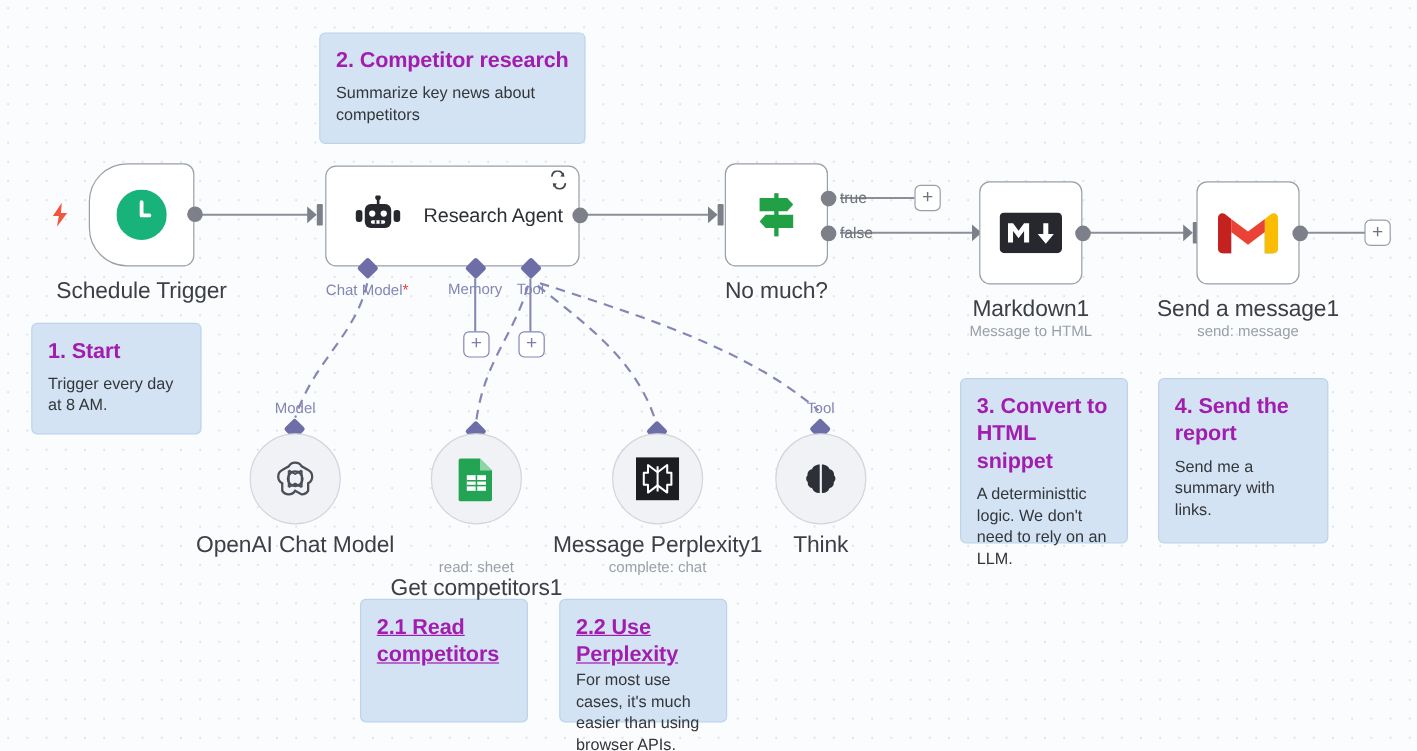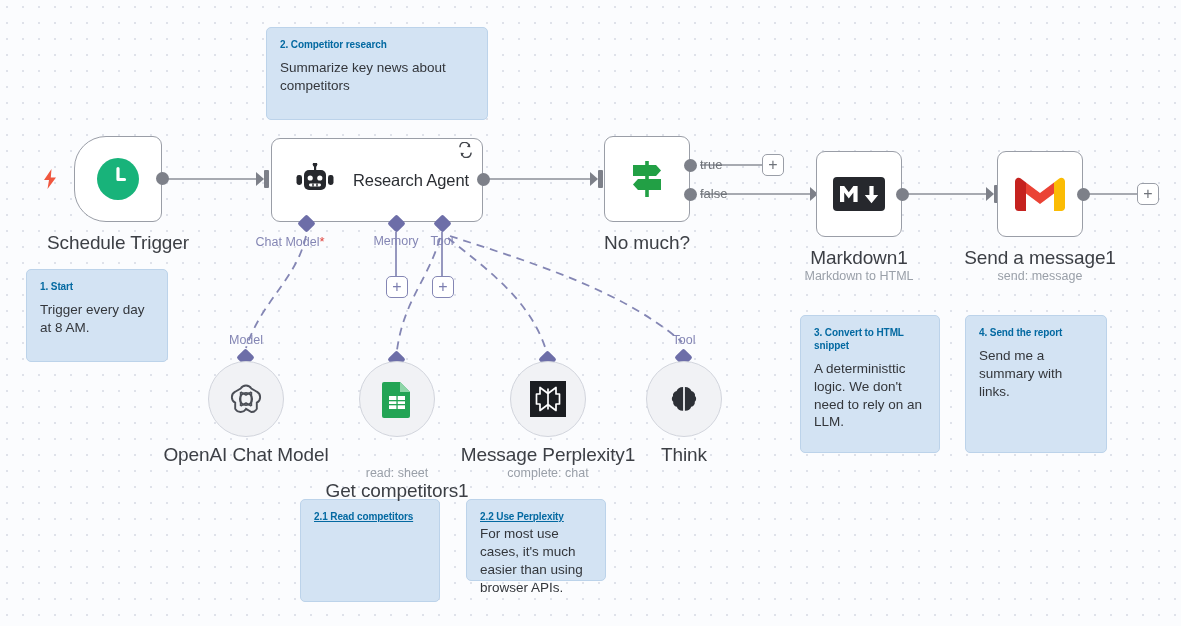--- a/index.html
+++ b/index.html
@@ -38,24 +38,24 @@
   .sticky {
     position: absolute;
     background: #d3e3f3;
     border: 1px solid #bcd3ea;
     border-radius: 5px;
     box-sizing: border-box;
     padding: 11px 13px 10px 13px;
     color: #33363b;
   }
   .sticky .s-title {
-    font-size: 10px;
+    font-size: 18px;
     font-weight: bold;
     line-height: 1.28;
-    color: #0369a1;
+    color: #a21caf;
     margin: 0 0 7px 0;
     letter-spacing: -0.1px;
   }
   .sticky .s-body {
     font-size: 13.5px;
     line-height: 1.33;
     color: #33363b;
     margin: 0;
   }
   .sticky.compact .s-title { margin-bottom: 1px; text-decoration: underline; }
@@ -235,21 +235,21 @@
 
   <div class="sticky" style="left:26px; top:269px; width:142px; height:93px;">
     <div class="s-title">1. Start</div>
     <div class="s-body">Trigger every day at 8 AM.</div>
   </div>
 
   <div class="sticky compact" style="left:300px; top:499px; width:140px; height:103px;">
     <div class="s-title">2.1 Read competitors</div>
   </div>
 
-  <div class="sticky compact" style="left:466px; top:499px; width:140px; height:82px;">
+  <div class="sticky compact" style="left:466px; top:499px; width:140px; height:103px;">
     <div class="s-title">2.2 Use Perplexity</div>
     <div class="s-body">For most use cases, it's much easier than using browser APIs.</div>
   </div>
 
   <div class="sticky" style="left:800px; top:315px; width:140px; height:138px;">
     <div class="s-title">3. Convert to HTML snippet</div>
     <div class="s-body">A deterministtic logic. We don't need to rely on an LLM.</div>
   </div>
 
   <div class="sticky" style="left:965px; top:315px; width:142px; height:138px;">
@@ -299,21 +299,21 @@
       <path d="M3 5.2 A4.6 4.6 0 0 1 12.2 4.6" stroke="#43464c" stroke-width="1.5" fill="none"></path>
       <path d="M12.6 1.6 L13.4 5.2 L9.9 5.0 Z" fill="#43464c"></path>
       <path d="M14 10.6 A4.6 4.6 0 0 1 4.8 11.2" stroke="#43464c" stroke-width="1.5" fill="none"></path>
       <path d="M4.4 14.3 L3.6 10.7 L7.1 10.9 Z" fill="#43464c"></path>
     </svg>
   </div>
 
   <div class="out-dot" style="left:477px; top:173px;"></div>
 
   <div class="diamond" style="left:300px; top:217px;"></div>
-  <div class="port-label" style="left:234px; top:234px; width:112px;">
+  <div class="port-label" style="left:250px; top:234px; width:112px;">
     <span>Chat Model</span><span class="req-star">*</span>
   </div>
 
   <div class="diamond" style="left:390px; top:217px;"></div>
   <div class="port-label" style="left:346px; top:234px; width:100px;">Memory</div>
 
   <div class="diamond" style="left:436px; top:217px;"></div>
   <div class="port-label" style="left:402px; top:234px; width:80px;">Tool</div>
 
   <div class="plus purple" style="left:386px; top:276px;">+</div>
@@ -343,21 +343,21 @@
     <span class="icon-sq">
       <svg width="52" height="34" viewBox="0 0 52 34">
         <rect x="0" y="0" width="52" height="34" rx="4" fill="#26282d"></rect>
         <path d="M7 25 V9 h4.2 l4.6 6.2 L20.4 9 H24.6 V25 H20.4 V15.6 l-4.6 6 -4.6 -6 V25 Z" fill="#fff"></path>
         <path d="M36.4 9 h4.2 v9 h4.6 L38.5 26.2 L31.8 18 h4.6 Z" fill="#fff"></path>
       </svg>
     </span>
   </div>
   <div class="out-dot" style="left:896px; top:188px;"></div>
   <div class="caption" style="left:769px; top:247px; width:180px;">Markdown1</div>
-  <div class="subcaption" style="left:769px; top:269px; width:180px;">Markdown to HTML</div>
+  <div class="subcaption" style="left:769px; top:269px; width:180px;">Message to HTML</div>
 
   <div class="in-port" style="left:986px; top:185px;"></div>
 
   <div class="node" style="left:997px; top:151px; width:86px; height:86px;">
     <span class="icon-sq">
       <svg width="50" height="38" viewBox="0 0 50 38">
         <path d="M3.6 36 H11 V18.4 L3.6 12.4 Z" fill="#4285f4"></path>
         <path d="M39 36 H46.4 V12.4 L39 18.4 Z" fill="#34a853"></path>
         <path d="M0 6.6 C0 3.4 3.4 1.6 5.8 3.4 L11 7.4 V36 H3.6 C1.6 36 0 34.4 0 32.4 Z" fill="#c5221f"></path>
         <path d="M50 6.6 C50 3.4 46.6 1.6 44.2 3.4 L39 7.4 V36 H46.4 C48.4 36 50 34.4 50 32.4 Z" fill="#fbbc04"></path>

